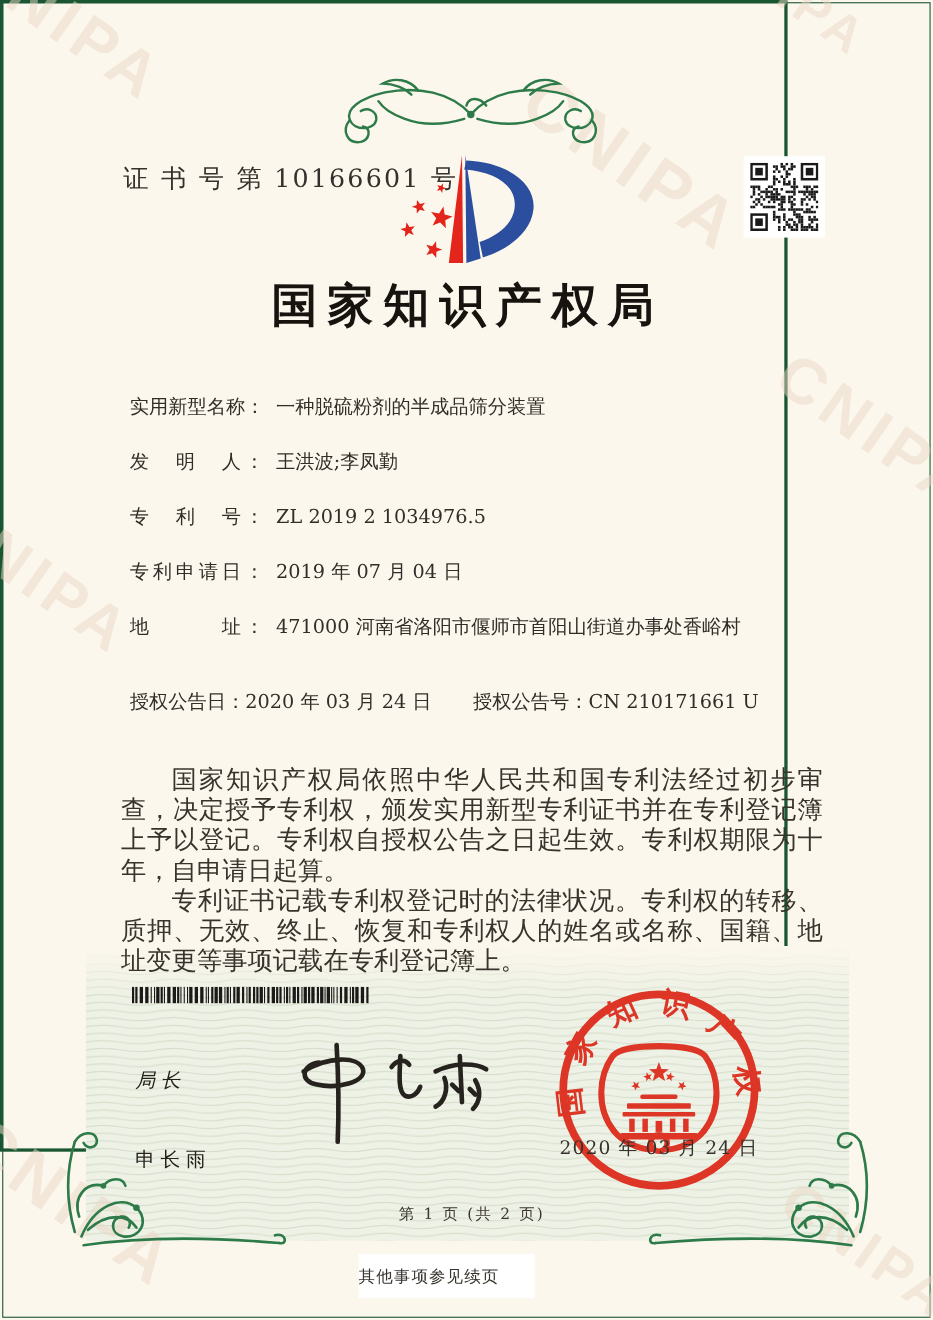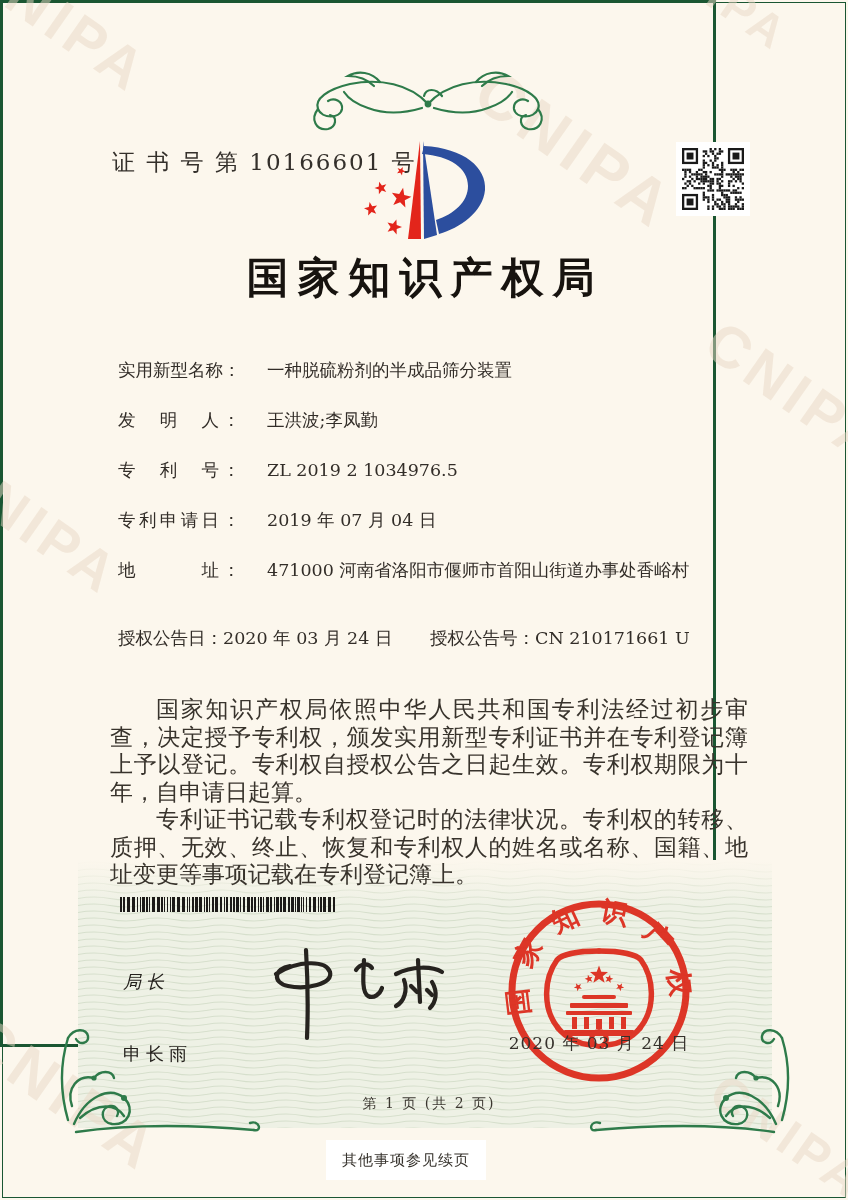--- a/index.html
+++ b/index.html
@@ -21,33 +21,33 @@
   .ornament{z-index:3;pointer-events:none;}
   .z4{z-index:4;}
   .cert-no{left:112px;top:147px;font-size:23px;letter-spacing:2px;color:#34302b;}
   .logo{left:356px;top:138px;}
   .qr{left:676px;top:142px;width:74px;height:74px;background:#ffffff;display:flex;align-items:center;justify-content:center;}
   .title{left:73px;top:250px;width:704px;text-align:center;font-size:42px;font-weight:bold;
          letter-spacing:9px;color:#17130f;}
   .fields{left:118px;top:359px;font-size:17.5px;color:#322d28;}
   .frow{line-height:23px;margin-bottom:27px;white-space:nowrap;}
   .flabel{display:inline-block;width:122px;text-align:justify;text-align-last:justify;}
-  .fvalue{margin-left:27px;}
+  .fvalue{margin-left:11px;}
   .grant{left:118px;top:626px;font-size:17.5px;white-space:nowrap;color:#322d28;}
   .grant .pair2{position:absolute;left:312px;top:0;}
   .paras{left:110px;top:696px;width:638px;font-size:23px;line-height:27.5px;text-align:justify;color:#38332c;}
   .paras p{margin:0;text-indent:2em;}
   .barcode{left:120px;top:897px;}
   .director-title{left:123px;top:970px;font-size:18px;letter-spacing:5px;color:#24211d;font-style:italic;}
   .director-name{left:123px;top:1042px;font-size:18px;letter-spacing:5px;color:#24211d;}
   .signature{left:248px;top:944px;}
   .seal{left:504px;top:896px;z-index:5;}
   .seal-date{left:504px;top:1032px;width:190px;text-align:center;font-size:17px;color:#35312c;z-index:6;letter-spacing:1px;}
   .page-info{left:73px;top:1095px;width:664px;text-align:center;font-size:14px;letter-spacing:2px;color:#3a362f;margin-left:24px;}
-  .cont-note{left:326px;top:1140px;width:160px;height:40px;background:#ffffff;text-align:center;
+  .cont-note{left:326px;top:1140px;width:160px;height:40px;background:#ffffff;
              line-height:40px;font-size:15px;color:#36322c;z-index:4;letter-spacing:1px;}
 </style>
 </head>
 <body>
 
 <div class="page">
 
   <svg class="abs wave" width="694" height="268">
     <defs>
       <pattern id="wv" width="64" height="7" patternUnits="userSpaceOnUse">

